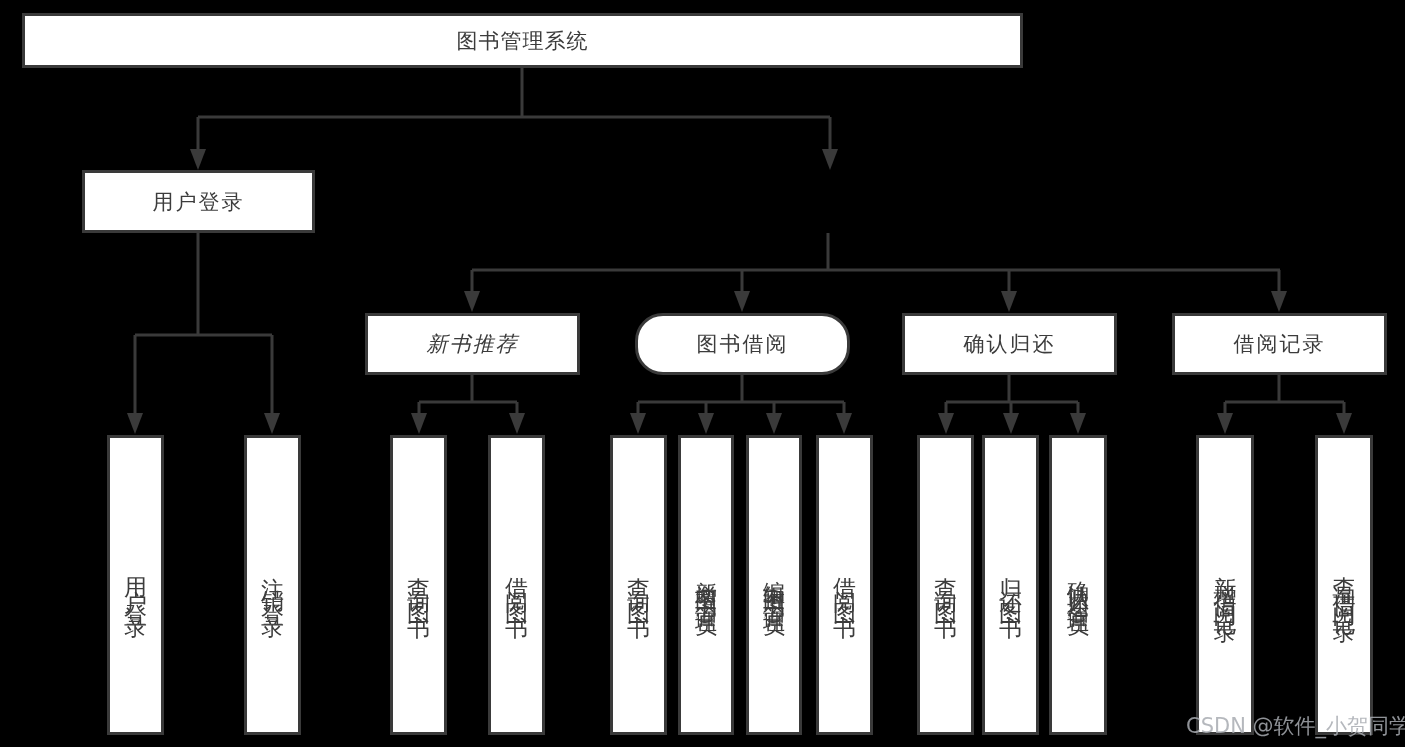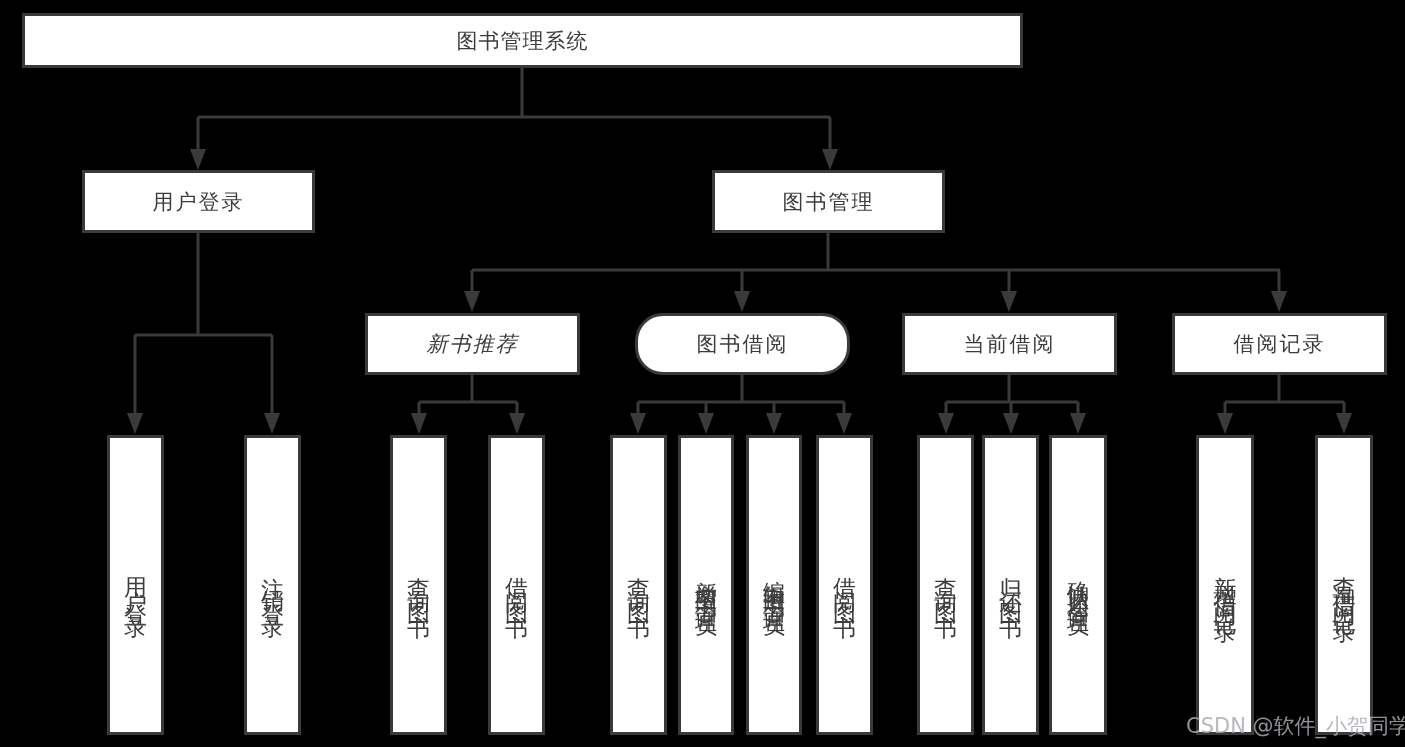--- a/index.html
+++ b/index.html
@@ -100,25 +100,24 @@
       <path d="M1011 434 L1003 413 L1019 413 Z"></path>
       <path d="M1078 434 L1070 413 L1086 413 Z"></path>
       <path d="M1225 434 L1217 413 L1233 413 Z"></path>
       <path d="M1344 434 L1336 413 L1352 413 Z"></path>
     </g>
   </svg>
 
   <div class="node hbox root n-root">图书管理系统</div>
 
   <div class="node hbox n-l2a">用户登录</div>
-  <div class="node hbox n-l2b">图书管理</div>
 
   <div class="node hbox n-l3a">新书推荐</div>
   <div class="node hbox n-l3b">图书借阅</div>
-  <div class="node hbox n-l3c">当前借阅</div>
+  <div class="node hbox n-l3c">确认归还</div>
   <div class="node hbox n-l3d">借阅记录</div>
 
   <div class="node vbox leaf n-a1">用户登录</div>
   <div class="node vbox leaf n-a2">注销登录</div>
 
   <div class="node vbox leaf n-b1">查询图书</div>
   <div class="node vbox leaf n-b2">借阅图书</div>
 
   <div class="node vbox leaf n-c1">查询图书</div>
   <div class="node vbox tight leaf n-c2">新增图书（管理员）</div>

